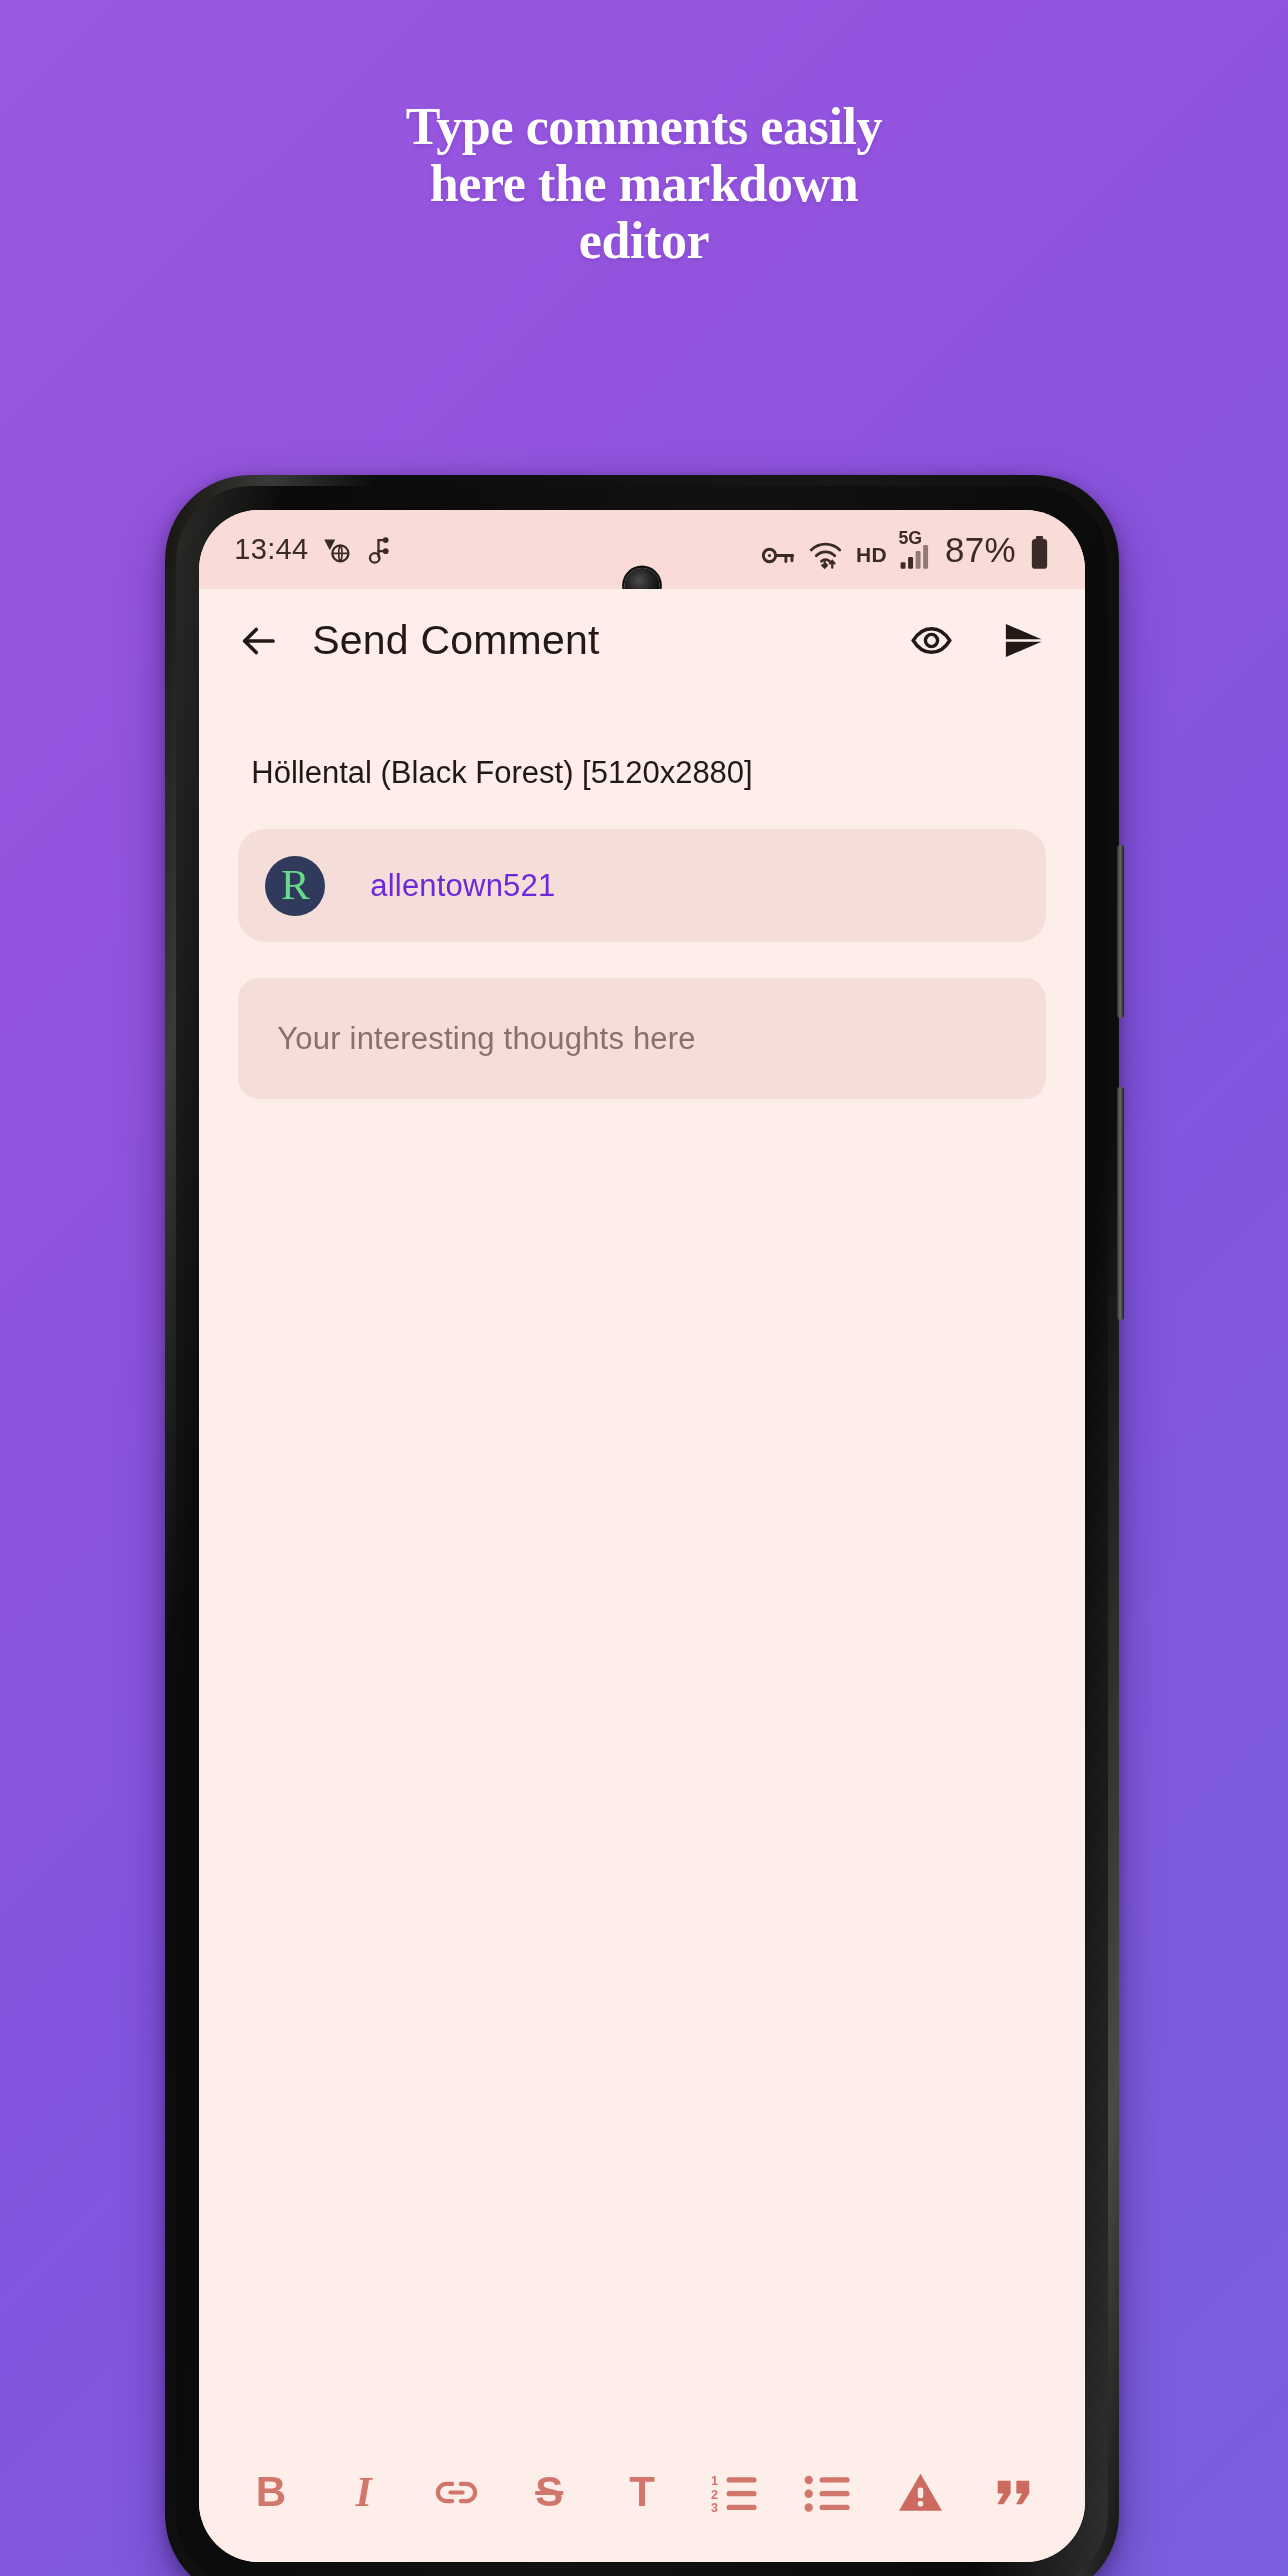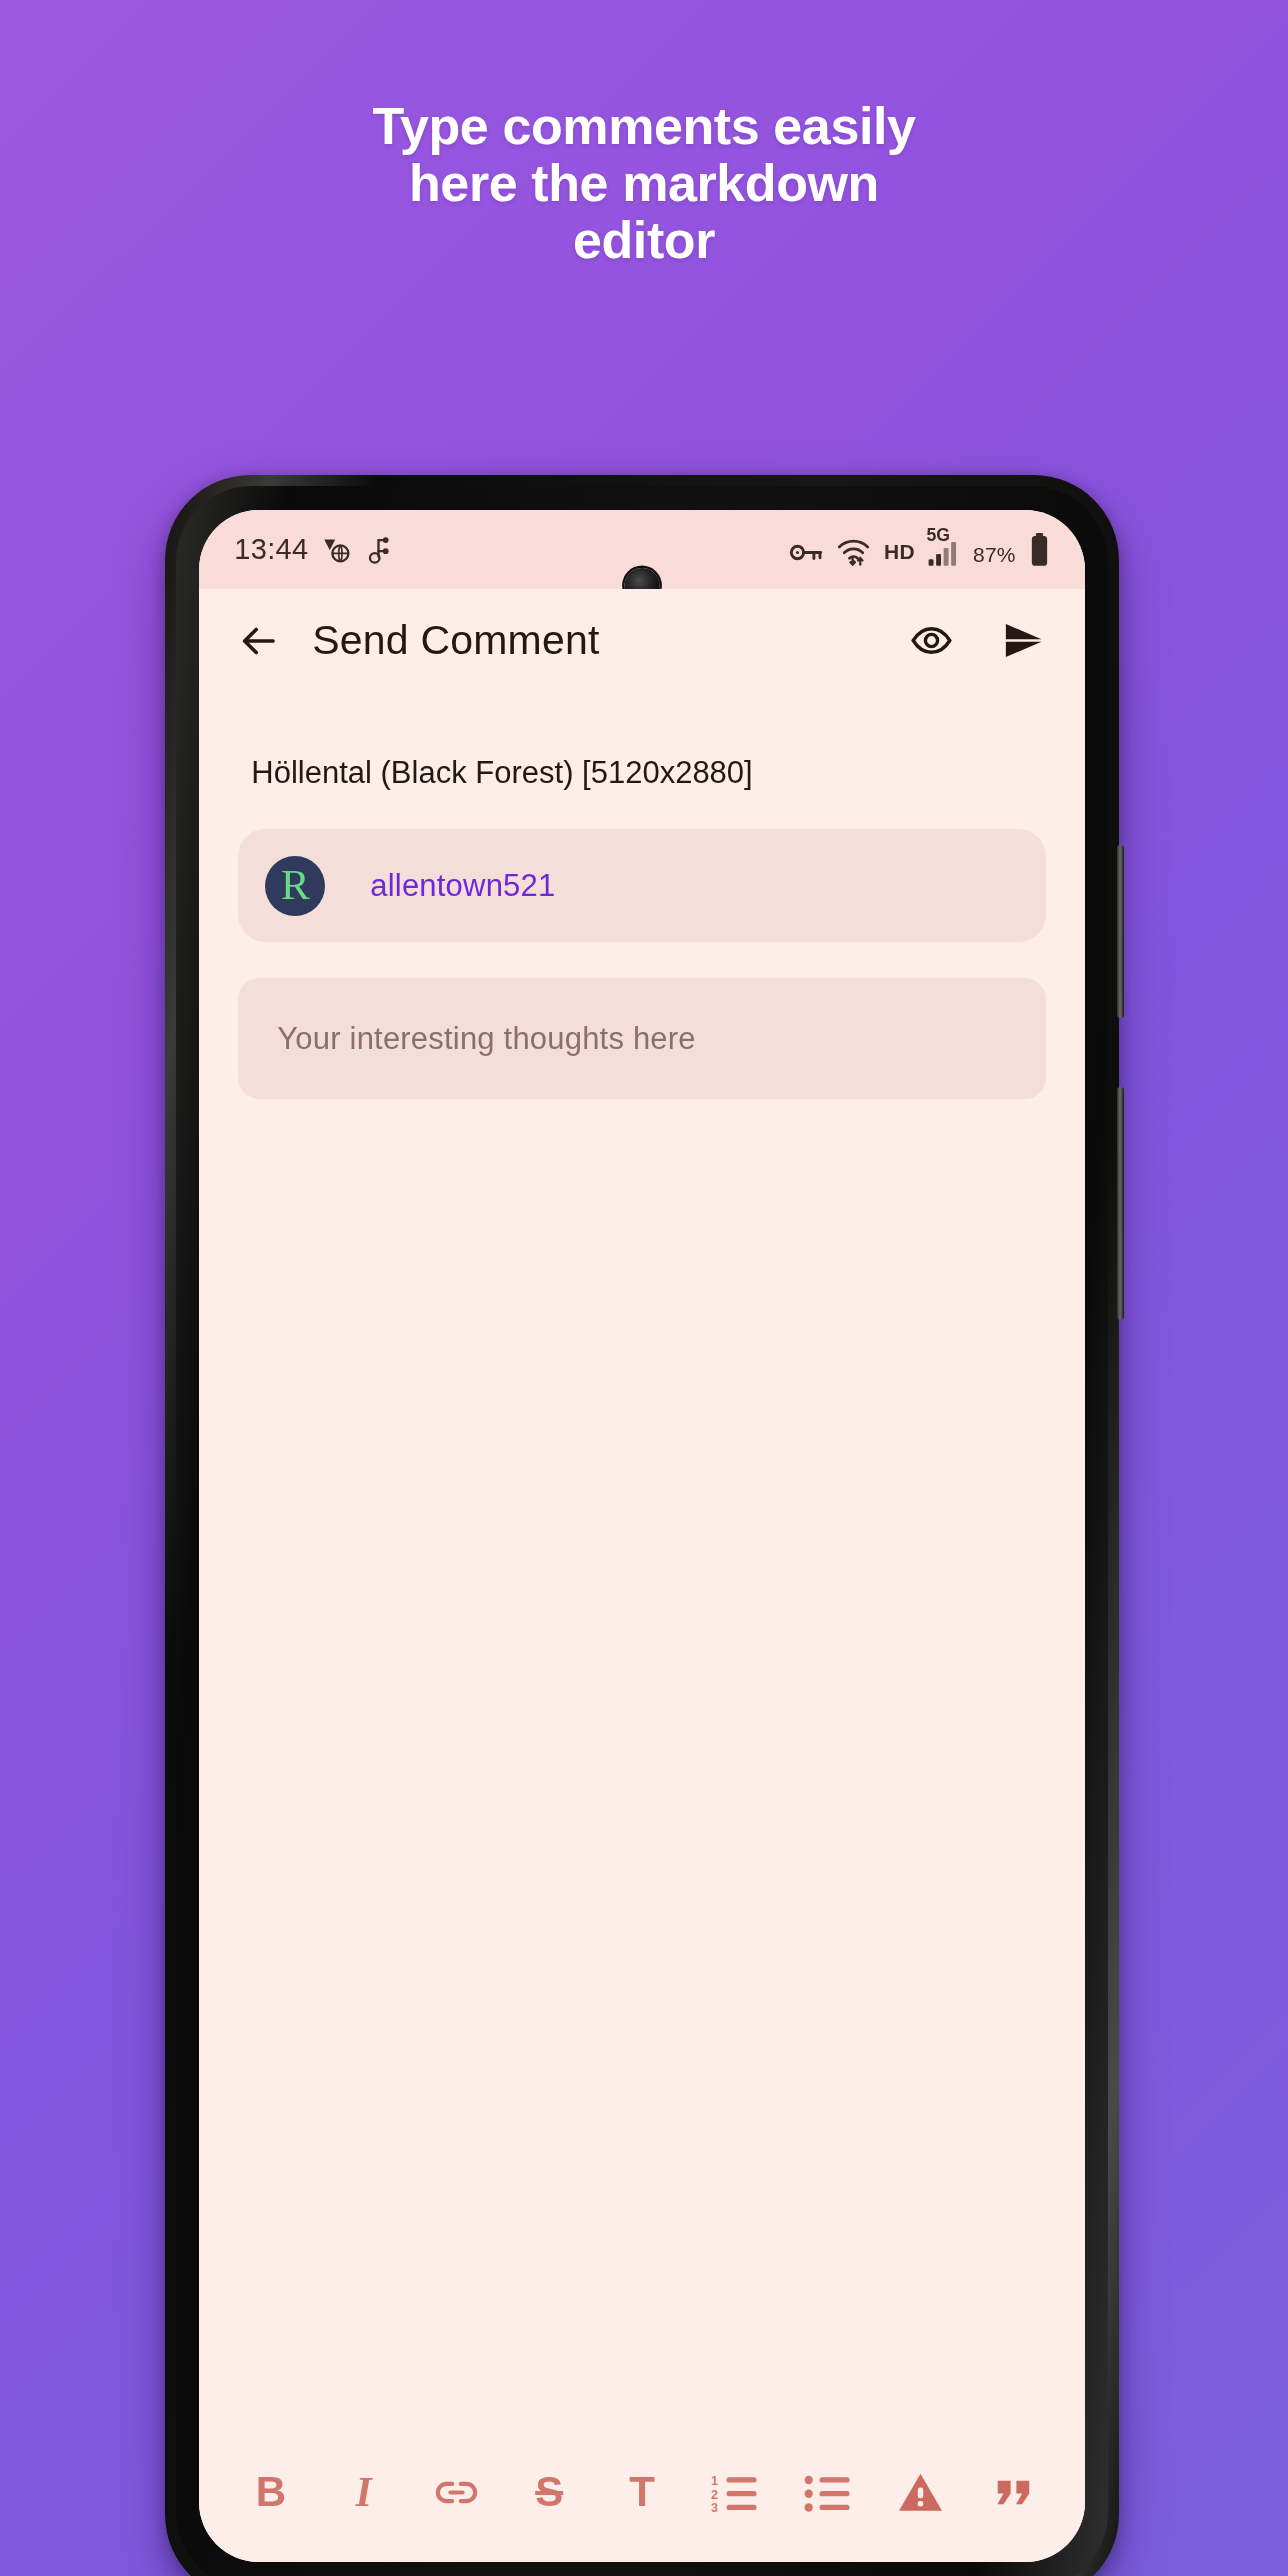--- a/index.html
+++ b/index.html
@@ -14,21 +14,21 @@
     background:linear-gradient(135deg,#9b58e0 0%,#9253de 28%,#8355de 55%,#7a5fde 100%);
     overflow:hidden;
   }
 
   
   .headline{
     position:absolute;left:0;top:98px;width:1288px;
     text-align:center;color:#ffffff;
     font-weight:bold;font-size:52px;line-height:1.10;
     letter-spacing:-0.4px;
-    font-family:Liberation Sans, sans-serif;
+    font-family:Liberation Serif, serif;
     padding:0 137px;box-sizing:border-box;
     text-shadow:0 1.6px 4px rgba(60,20,110,.16);
   }
   .headline span{display:block;}
 
   
   .phone{
     position:absolute;left:165px;top:475px;
     width:954px;height:2125px;
     border-radius:85px;
@@ -55,21 +55,21 @@
   
   .statusbar{
     position:absolute;left:0;top:0;width:100%;height:79px;
     background:#f9dcd8;
     display:flex;align-items:center;
     padding:0 35px;box-sizing:border-box;color:#3b2b28;
   }
   .sb-left{display:flex;align-items:center;gap:13px;}
   .sb-time{font-size:29px;letter-spacing:0.3px;color:#3b2b28;}
   .sb-right{margin-left:auto;display:flex;align-items:flex-end;gap:13px;}
-  .sb-batt-txt{font-size:21px;color:#3b2b28;letter-spacing:0.2px;}
+  .sb-batt-txt{font-size:35px;color:#3b2b28;letter-spacing:0.2px;}
   .ico{display:inline-flex;align-items:center;justify-content:center;}
   .notch{
     position:absolute;left:50%;top:58px;transform:translateX(-50%);
     width:35px;height:35px;border-radius:50%;
     background:radial-gradient(circle at 42% 36%,#4b4b4b 0%,#262626 38%,#0d0d0d 70%,#000 100%);
     box-shadow:0 0 0 2.4px #110f0f;
   }
 
   
   .appbar{

